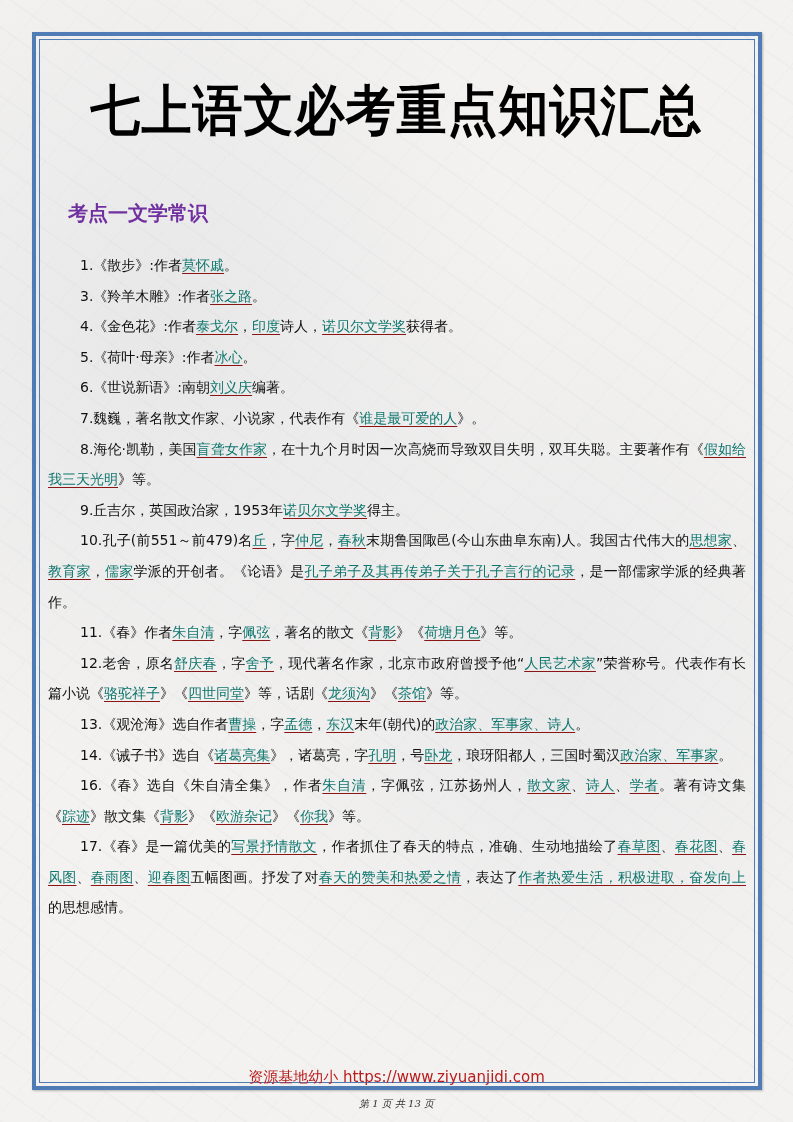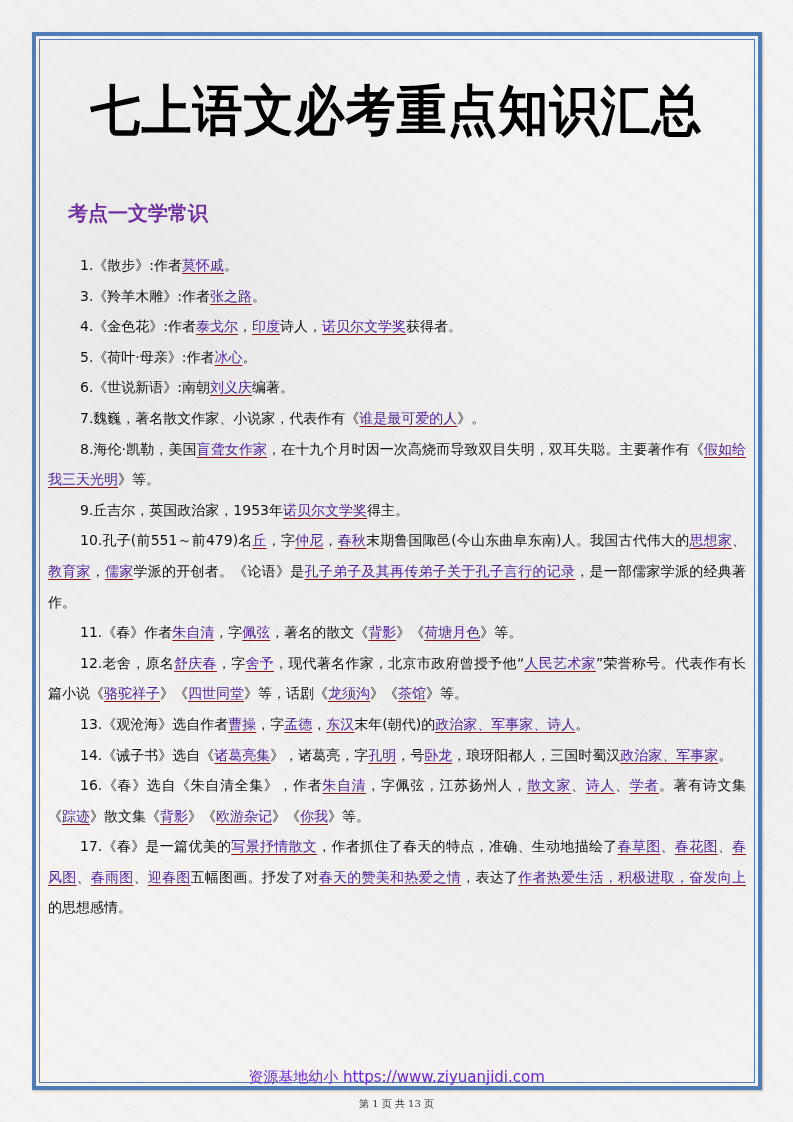--- a/index.html
+++ b/index.html
@@ -29,28 +29,28 @@
   .heading {
     position: absolute; left: 62px; top: 200px;
     font-family: "DejaVu Serif", "Liberation Serif", serif; font-weight: bold;
     font-size: 20px; color: #7030a0; margin-left: 6px;
   }
   .body {
     position: absolute; left: 48px; top: 250px; width: 698px;
     font-size: 14px; line-height: 30.6px; color: #111;
   }
   .para { text-indent: 32px; margin: 0; text-align: justify; }
-  .hl { color: #4c1d95; text-decoration: underline; text-decoration-color: #8a1515; text-underline-offset: 3px; }
+  .hl { color: #0f766e; text-decoration: underline; text-decoration-color: #8a1515; text-underline-offset: 3px; }
   .watermark {
     position: absolute; left: 0; width: 793px; top: 1068px; text-align: center;
-    font-size: 15px; color: #6d28d9;
+    font-size: 15px; color: #b91c1c;
   }
   .footer {
     position: absolute; left: 0; width: 793px; top: 1097px; text-align: center;
-    font-family: "DejaVu Serif", "Liberation Serif", serif; font-size: 10px; color: #333;
+    font-family: "DejaVu Serif", "Liberation Serif", serif; font-size: 10px; color: #333; font-style: italic;
   }
 </style>
 </head>
 <body>
 
 <div class="frame-outer">
   <div class="frame-inner"></div>
 </div>
 
 <div class="title">七上语文必考重点知识汇总</div>

